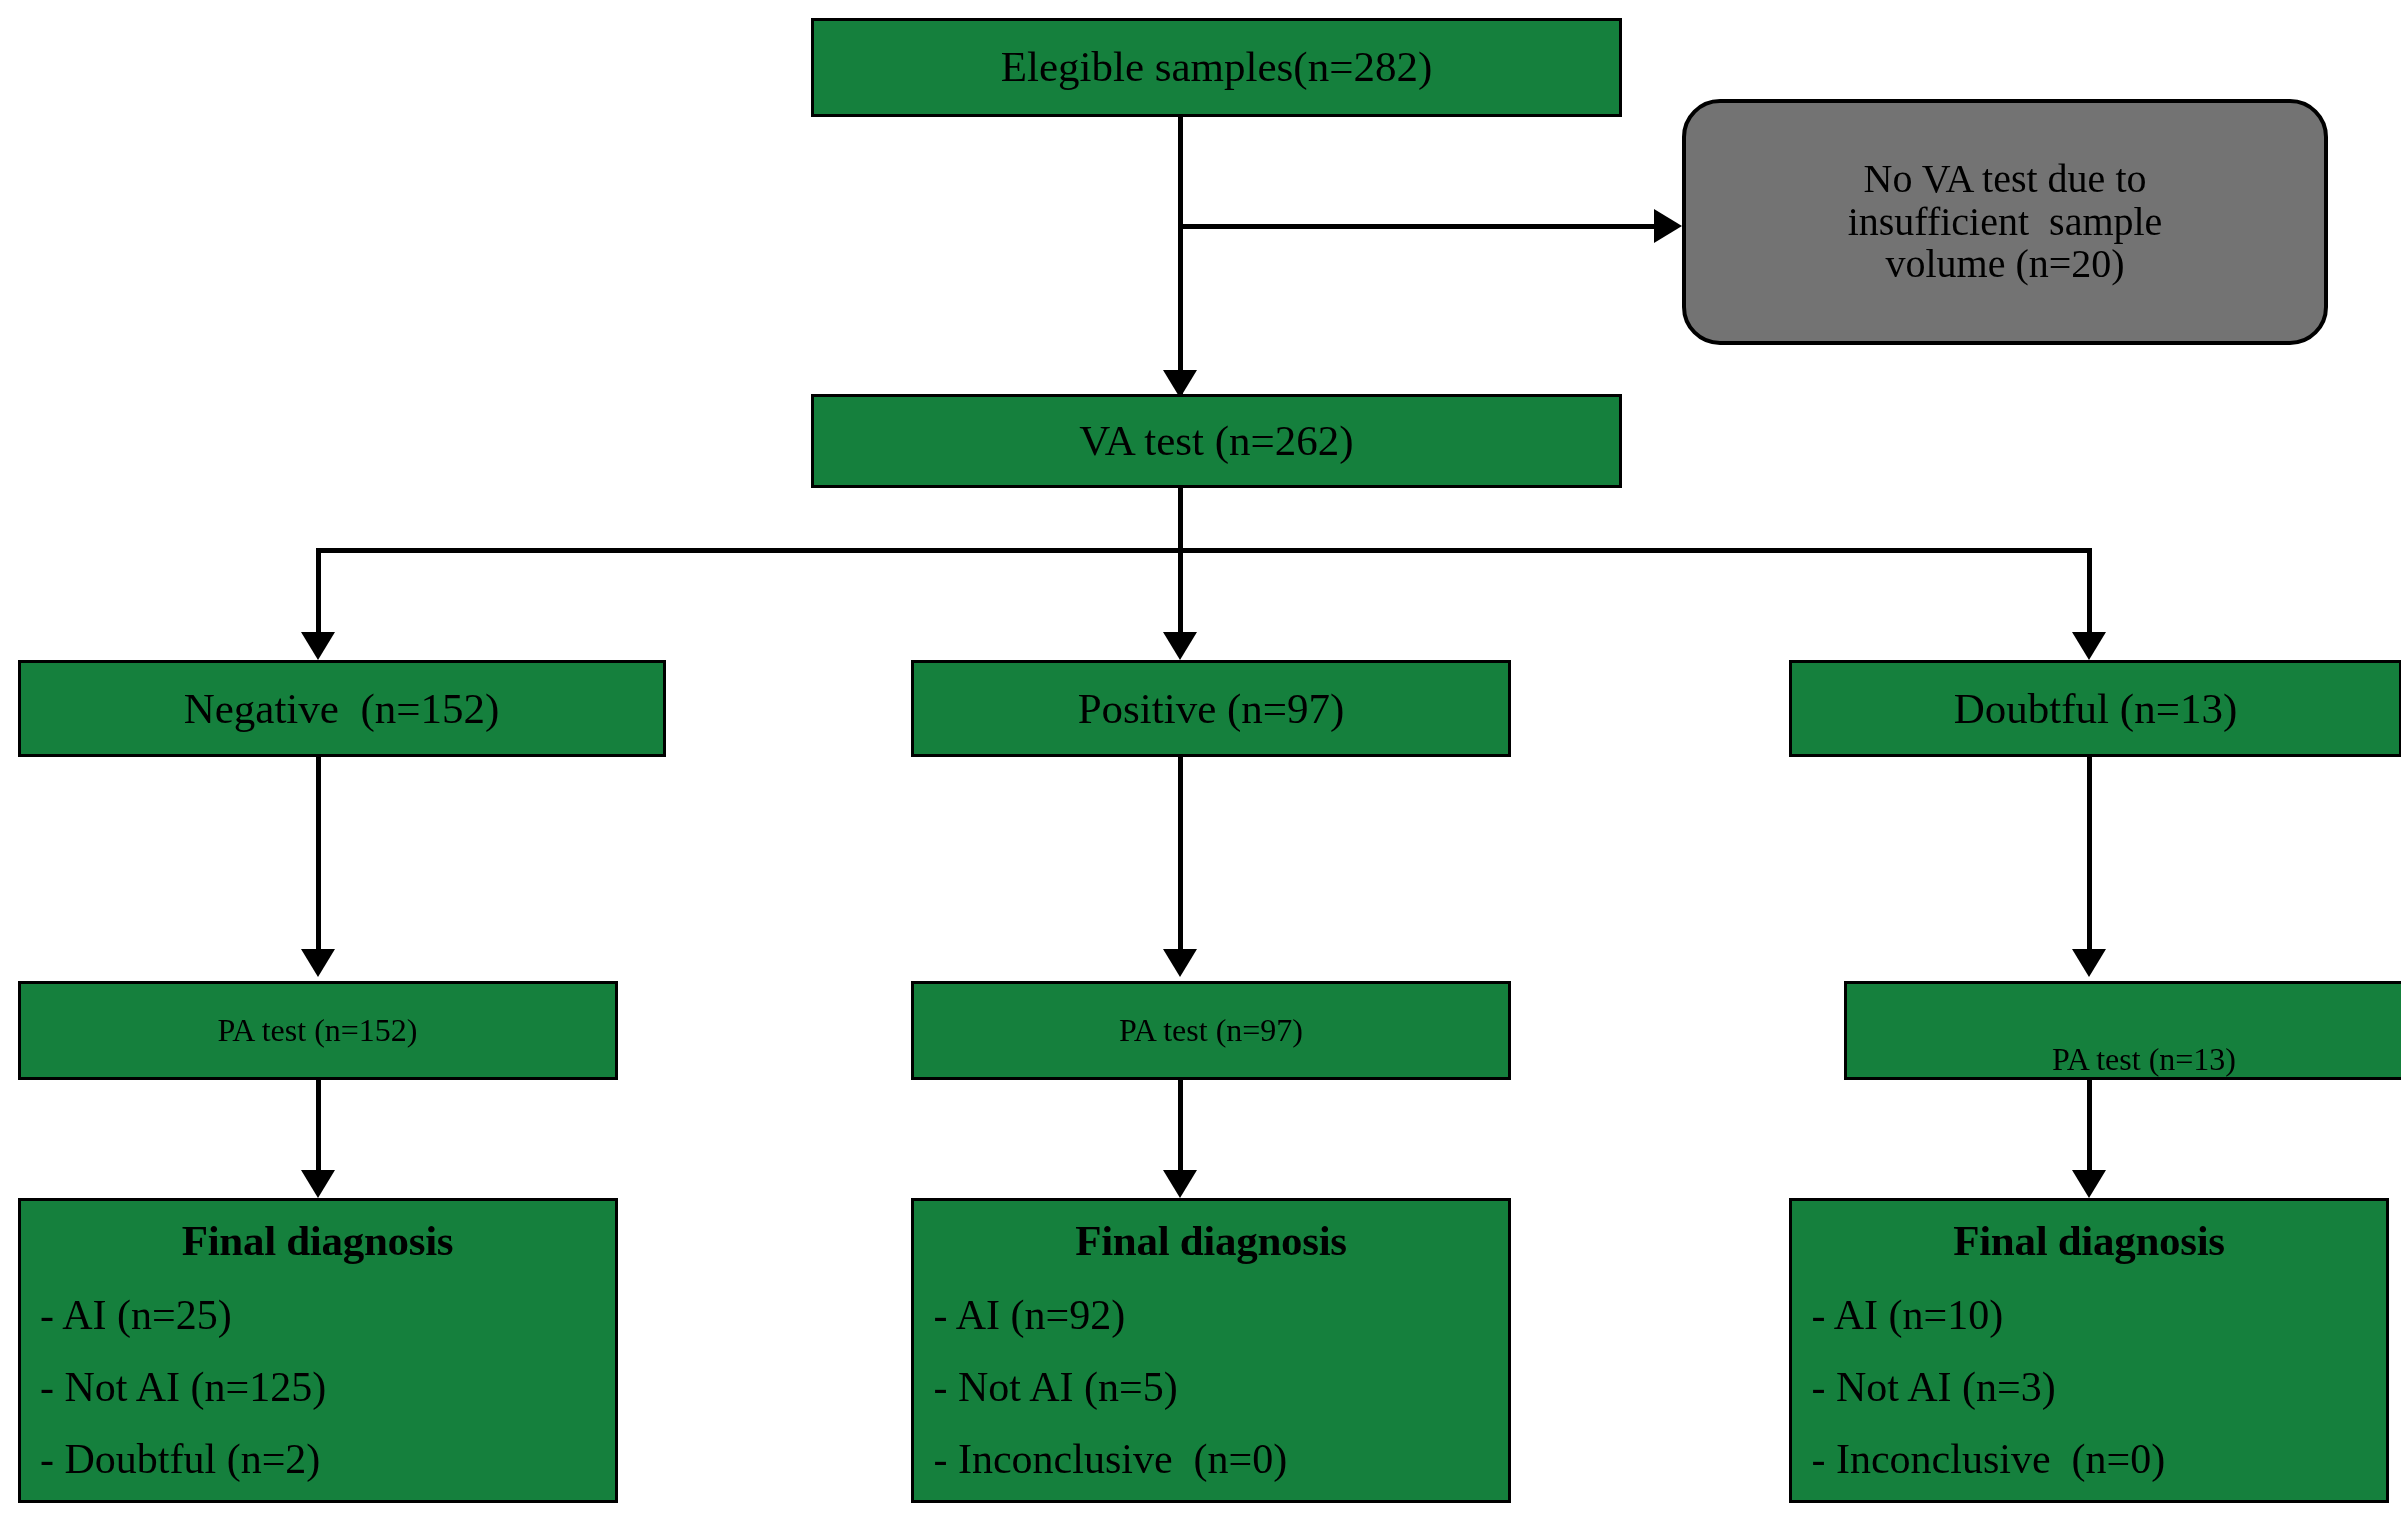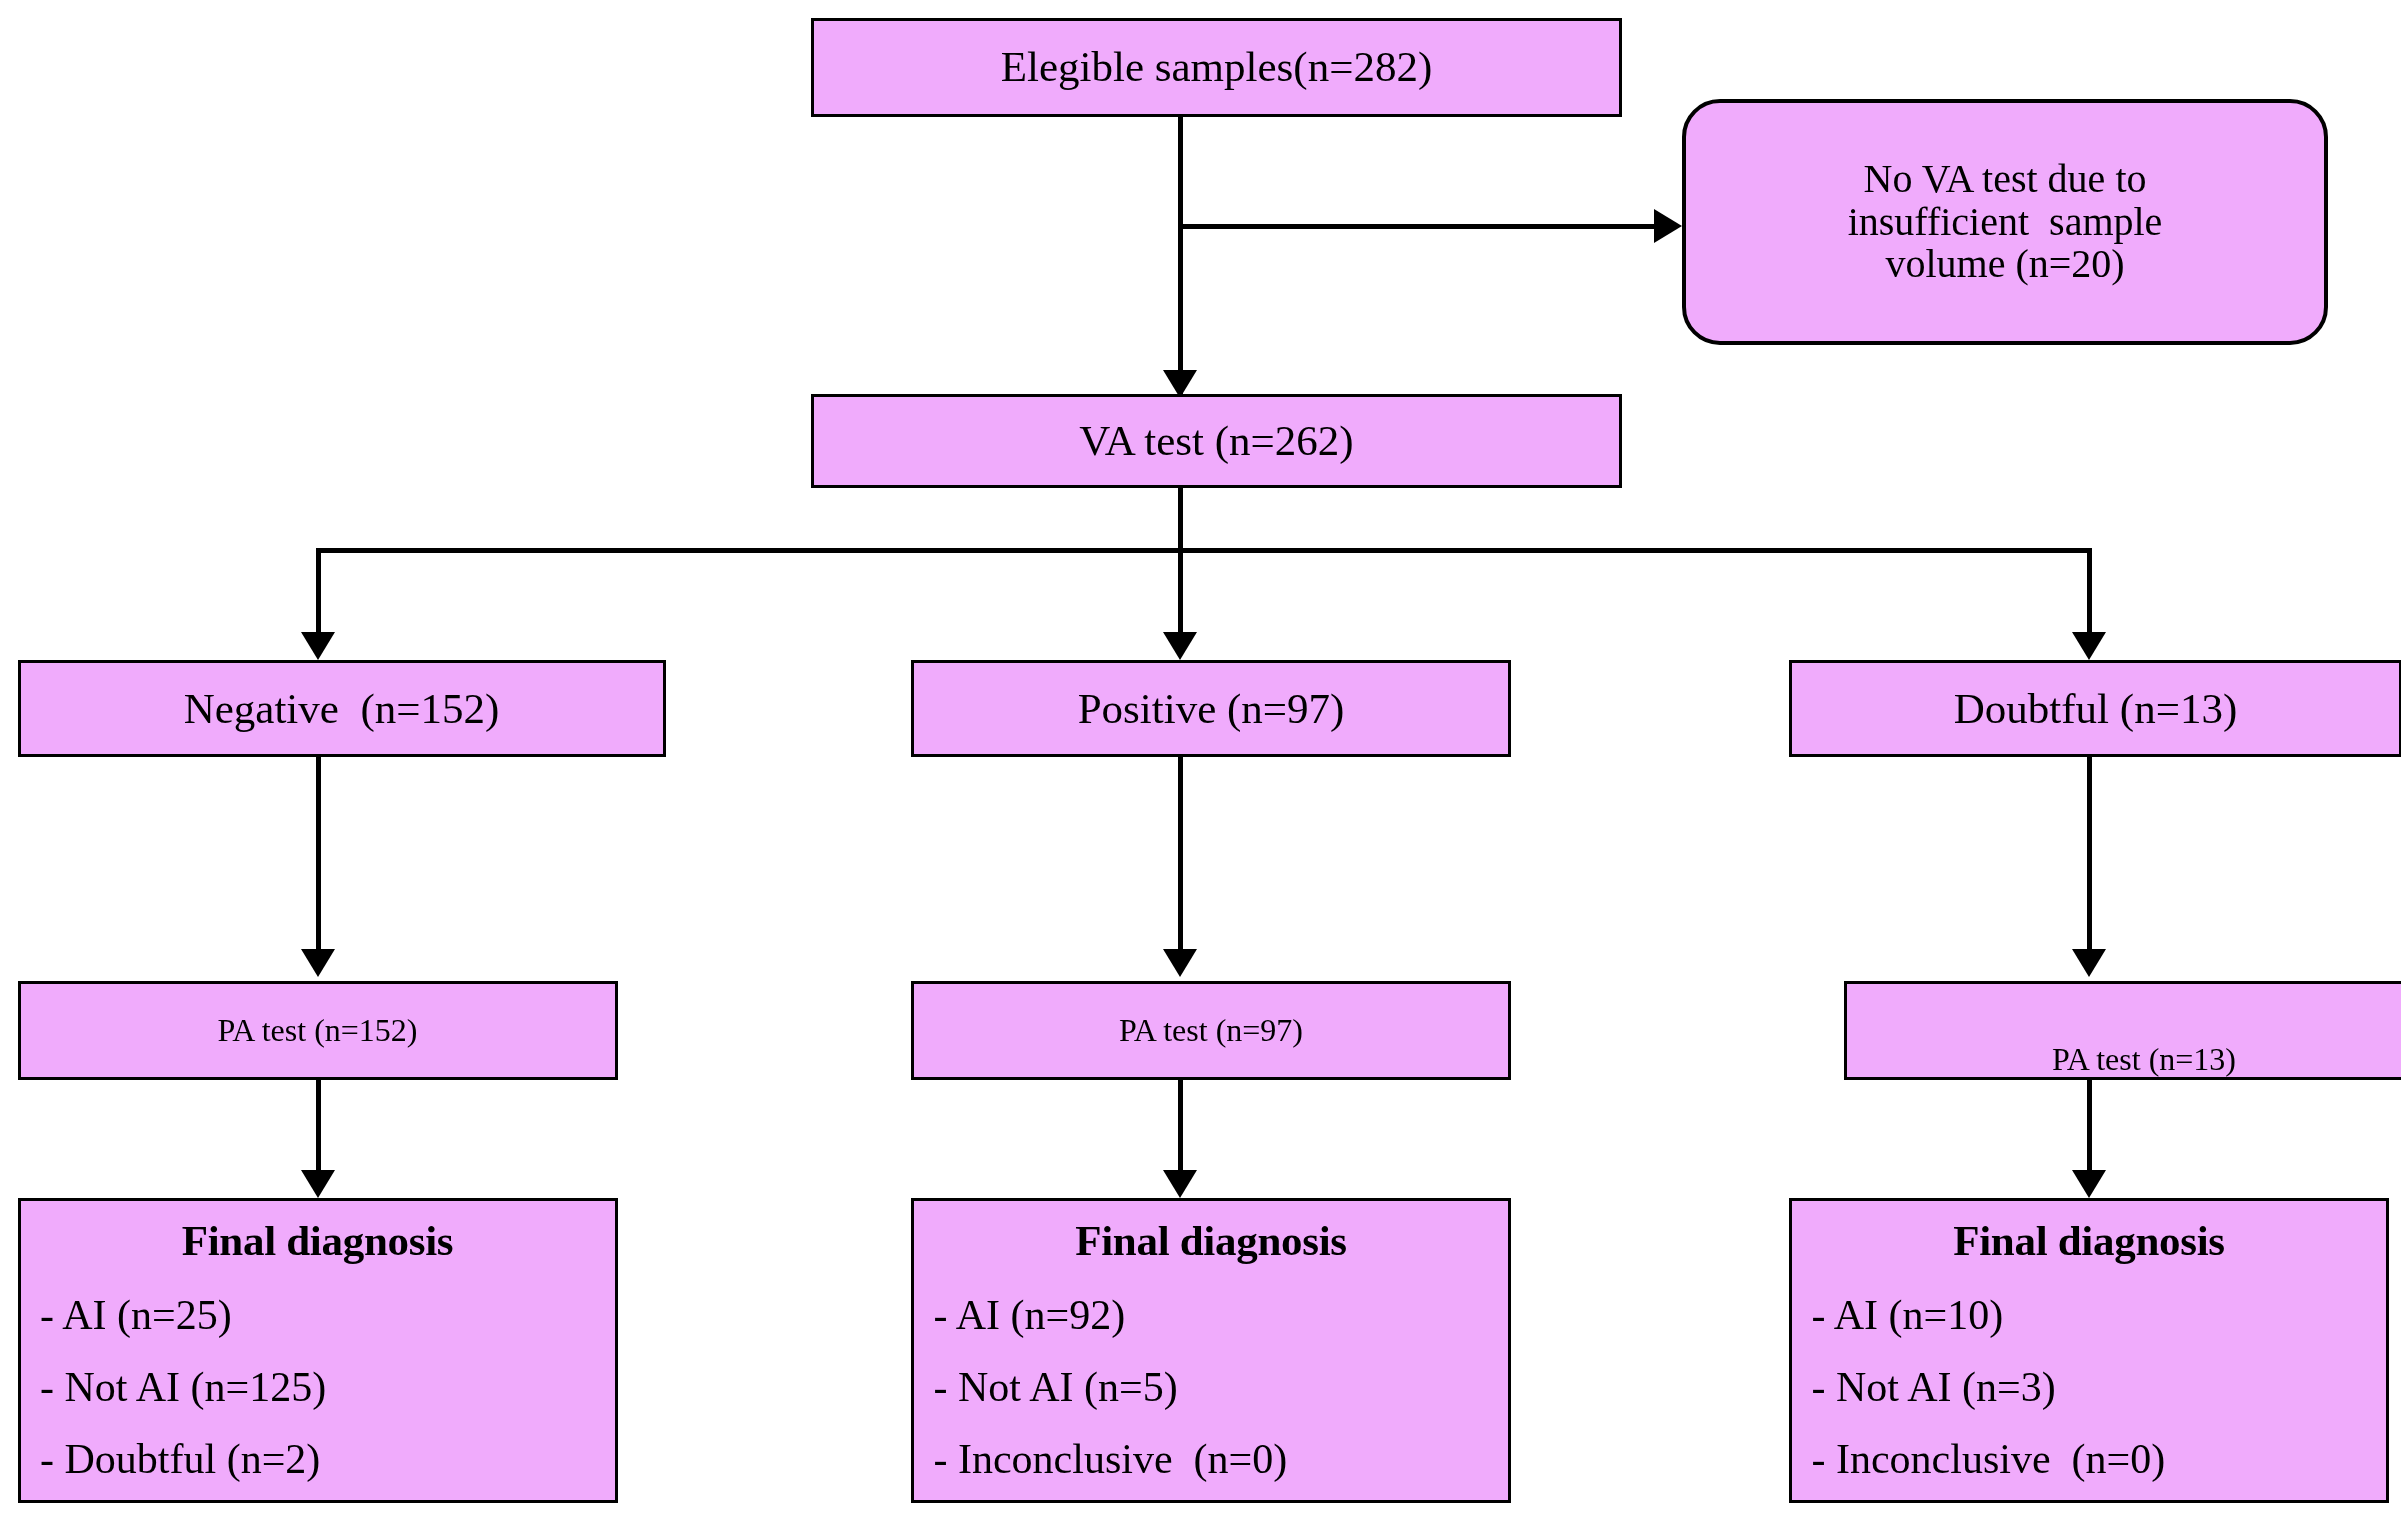--- a/index.html
+++ b/index.html
@@ -12,31 +12,31 @@
     position:relative;
     width:2401px;
     height:1518px;
     background:#ffffff;
     overflow:hidden;
   }
   
   .node{
     position:absolute;
     box-sizing:border-box;
-    background:#f0abfc;
+    background:#15803d;
     border:3.9px solid #000000;
     display:flex;
     flex-direction:column;
     align-items:center;
     justify-content:center;
     text-align:center;
     line-height:1.06;
   }
   .node.rounded{
-    background:#f0abfc;
+    background:#737373;
     border-radius:38px;
     border-width:4.5px;
   }
   .node-text{
     display:block;
     white-space:pre;
   }
   .t-62{font-size:40px;}
   .t-64{font-size:32px;}
   .t-66{font-size:43px;}

